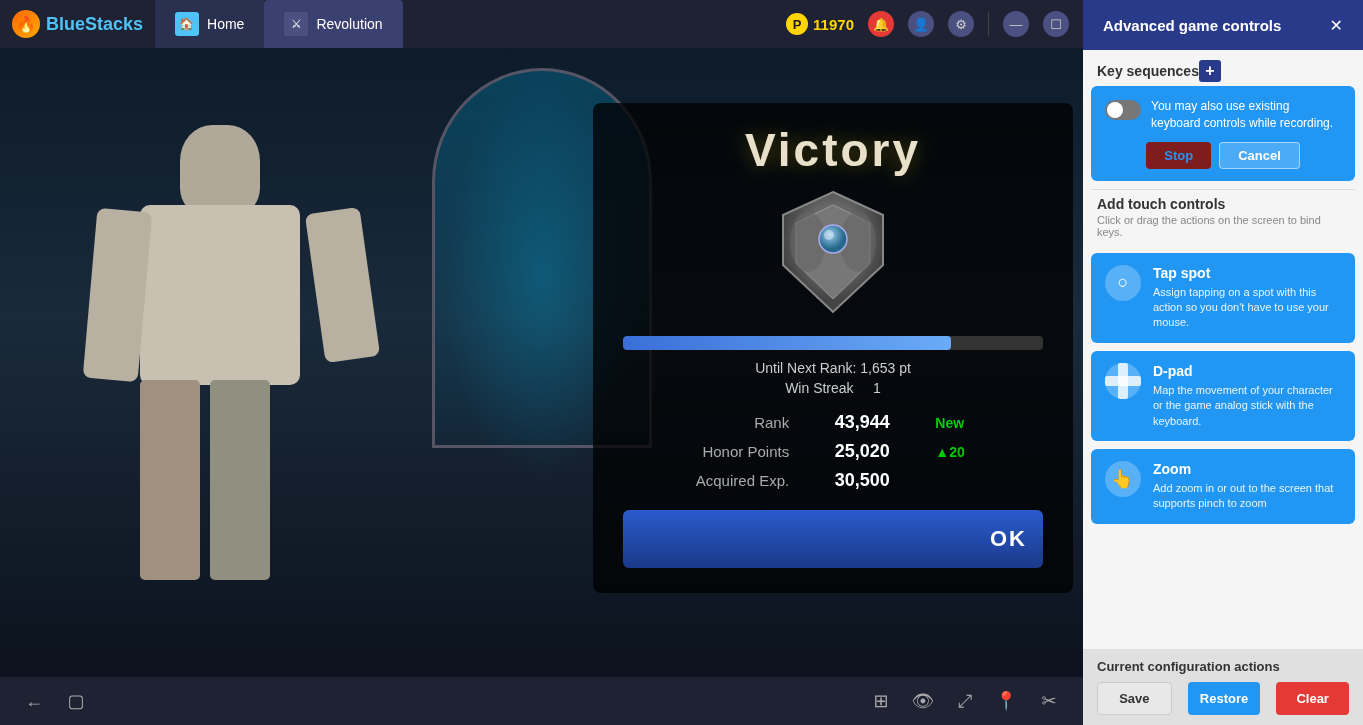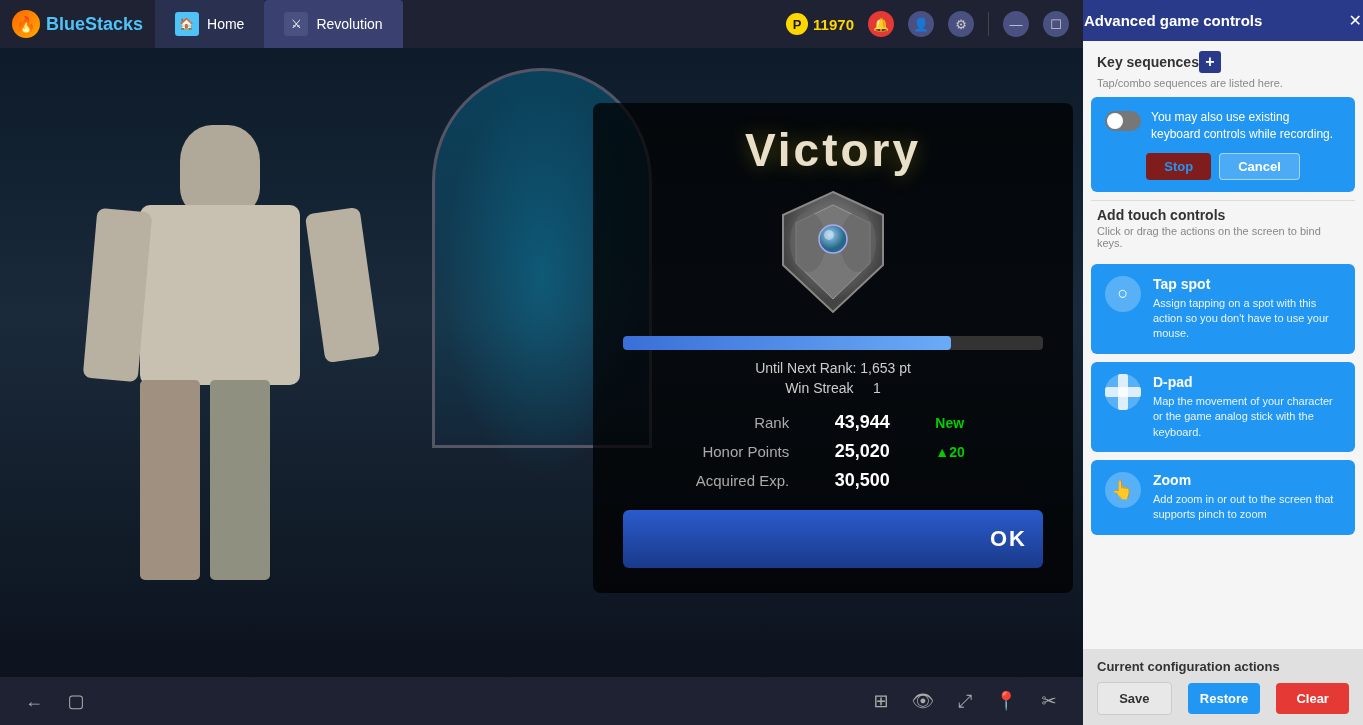--- a/index.html
+++ b/index.html
@@ -127,22 +127,22 @@
     }
     .bottom-icons { display: flex; gap: 14px; align-items: center; }
     .bottom-icon { width: 28px; height: 28px; display:flex;align-items:center;justify-content:center; color: #aaa; cursor: pointer; font-size: 18px; }
 
     
     #right-panel {
       position: absolute; top: 0; right: 0; width: 280px; height: 725px;
       background: #f5f5f5; display: flex; flex-direction: column;
     }
     #panel-header {
-      background: #2a3a8a; color: #fff; padding: 12px 1px;
-      display: flex; align-items: center; justify-content: space-between; height: 41px;
+      background: #2a3a8a; color: #fff; padding: 12px 20px;
+      display: flex; align-items: center; justify-content: space-between; height: 50px;
     }
     .panel-title { font-size: 15px; font-weight: bold; }
     .panel-close { cursor: pointer; font-size: 16px; color: #fff; }
 
     
     .section-header {
       display: flex; align-items: center; justify-content: flex-start;
       padding: 10px 14px 4px; background: #f5f5f5;
     }
     .section-title { font-size: 14px; font-weight: bold; color: #333; }
@@ -203,21 +203,21 @@
       width: 36px; height: 36px; position: relative;
     }
     .dpad-h { position:absolute; top:50%; left:0; transform:translateY(-50%); width:100%; height:10px; background:rgba(255,255,255,0.8); border-radius:2px; }
     .dpad-v { position:absolute; left:50%; top:0; transform:translateX(-50%); width:10px; height:100%; background:rgba(255,255,255,0.8); border-radius:2px; }
 
     
     #config-section {
       margin-top: auto; background: #e0e0e0; padding: 10px 14px;
     }
     .config-title { font-size: 13px; font-weight: bold; color: #333; margin-bottom: 8px; }
-    .config-buttons { display: flex; gap: 16px; align-items: center; }
+    .config-buttons { display: flex; gap: 16px; }
     .cfg-btn {
       flex: 1; padding: 8px; border-radius: 4px; border: none;
       font-size: 13px; font-weight: bold; cursor: pointer;
     }
     .save-cfg { background: #e8e8e8; color: #333; border: 1px solid #ccc !important; }
     .restore-cfg { background: #2196f3; color: #fff; }
     .clear-cfg { background: #e53935; color: #fff; }
 
     
     .divider { height: 1px; background: #ddd; margin: 0 8px; }
@@ -351,21 +351,20 @@
 <div id="right-panel">
   <div id="panel-header">
     <span class="panel-title">Advanced game controls</span>
     <span class="panel-close">✕</span>
   </div>
 
   <div class="section-header">
     <span class="section-title">Key sequences</span>
     <div class="add-btn">+</div>
   </div>
-  <div class="section-subtitle">Tap/combo sequences are listed here.</div>
 
   <div class="recording-card">
     <div class="recording-top">
       <div class="toggle-switch">
         <div class="toggle-knob"></div>
       </div>
       <span class="recording-text">You may also use existing keyboard controls while recording.</span>
     </div>
     <div class="recording-buttons">
       <button class="rec-btn stop-btn">Stop</button>

